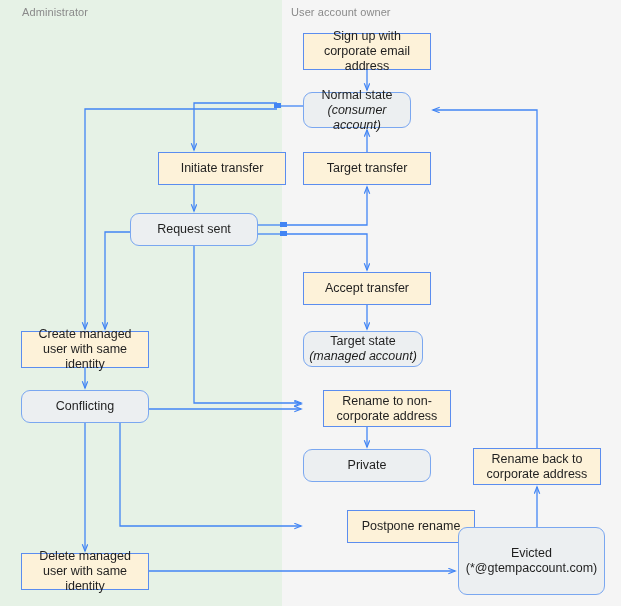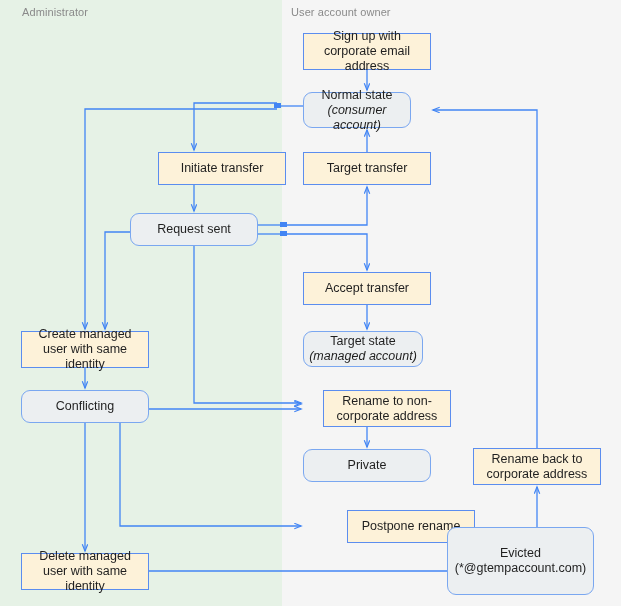--- a/index.html
+++ b/index.html
@@ -209,20 +209,20 @@
   </div>
 
   <div class="node action" style="left:303px; top:510px; width:128px; height:33px;margin-left:44px;">
     <span class="inner">Postpone rename</span>
   </div>
 
   <div class="node action" style="left:21px; top:553px; width:128px; height:37px;">
     <span class="inner">Delete managed user with same identity</span>
   </div>
 
-  <div class="node state" style="left:447px; top:527px; width:147px; height:68px;">
+  <div class="node state" style="left:458px; top:527px; width:147px; height:68px;">
     <span class="inner">
       <span>Evicted</span>
       <span class="sub" style="font-style:normal;">(*@gtempaccount.com)</span>
     </span>
   </div>
 
 </div>
 
 </body></html>

